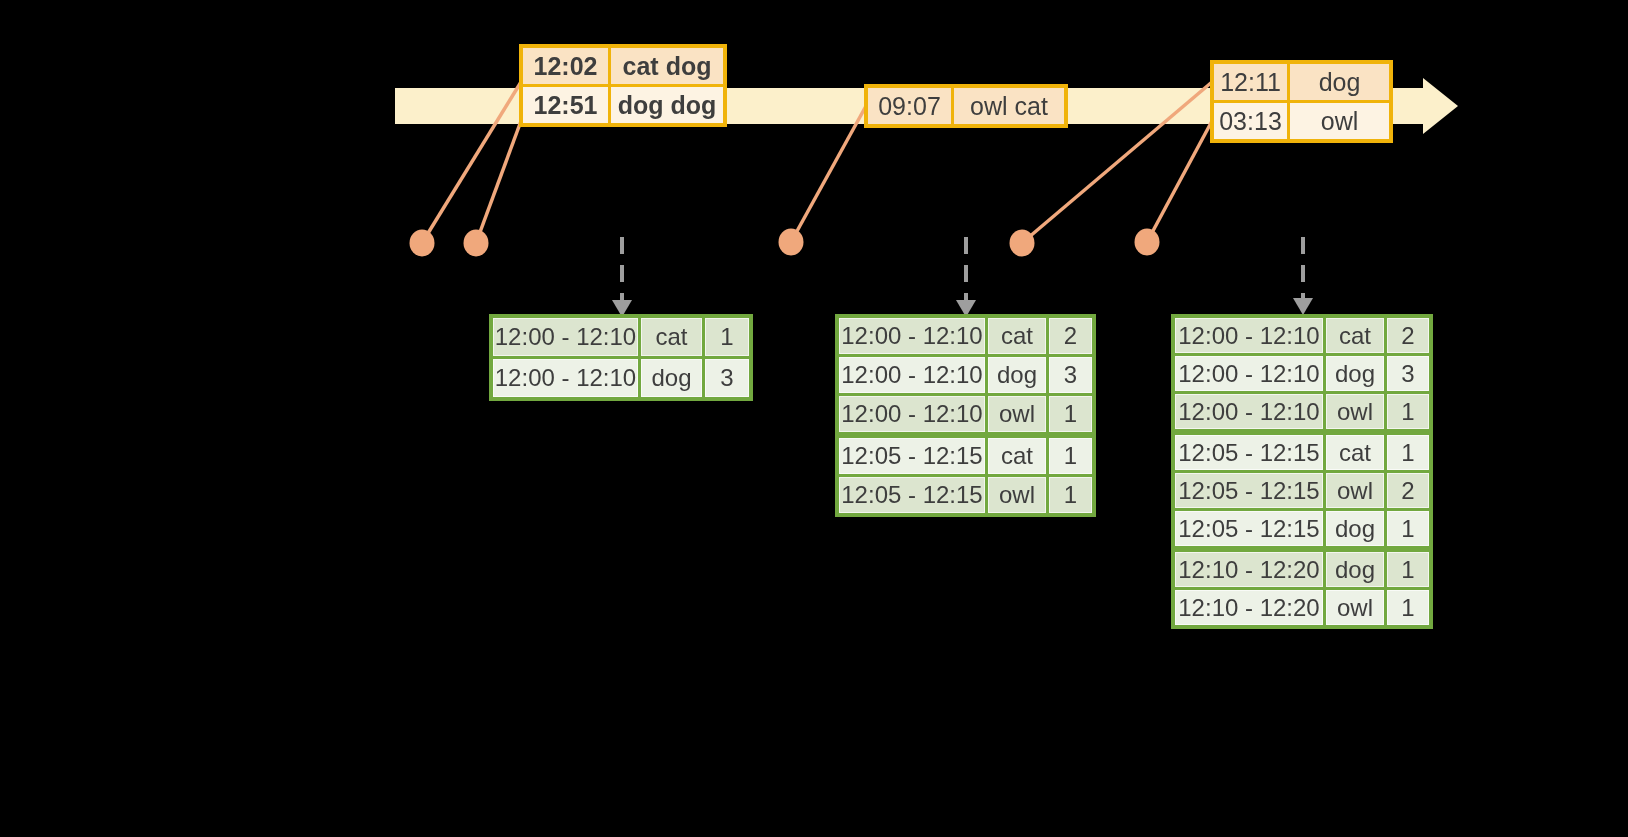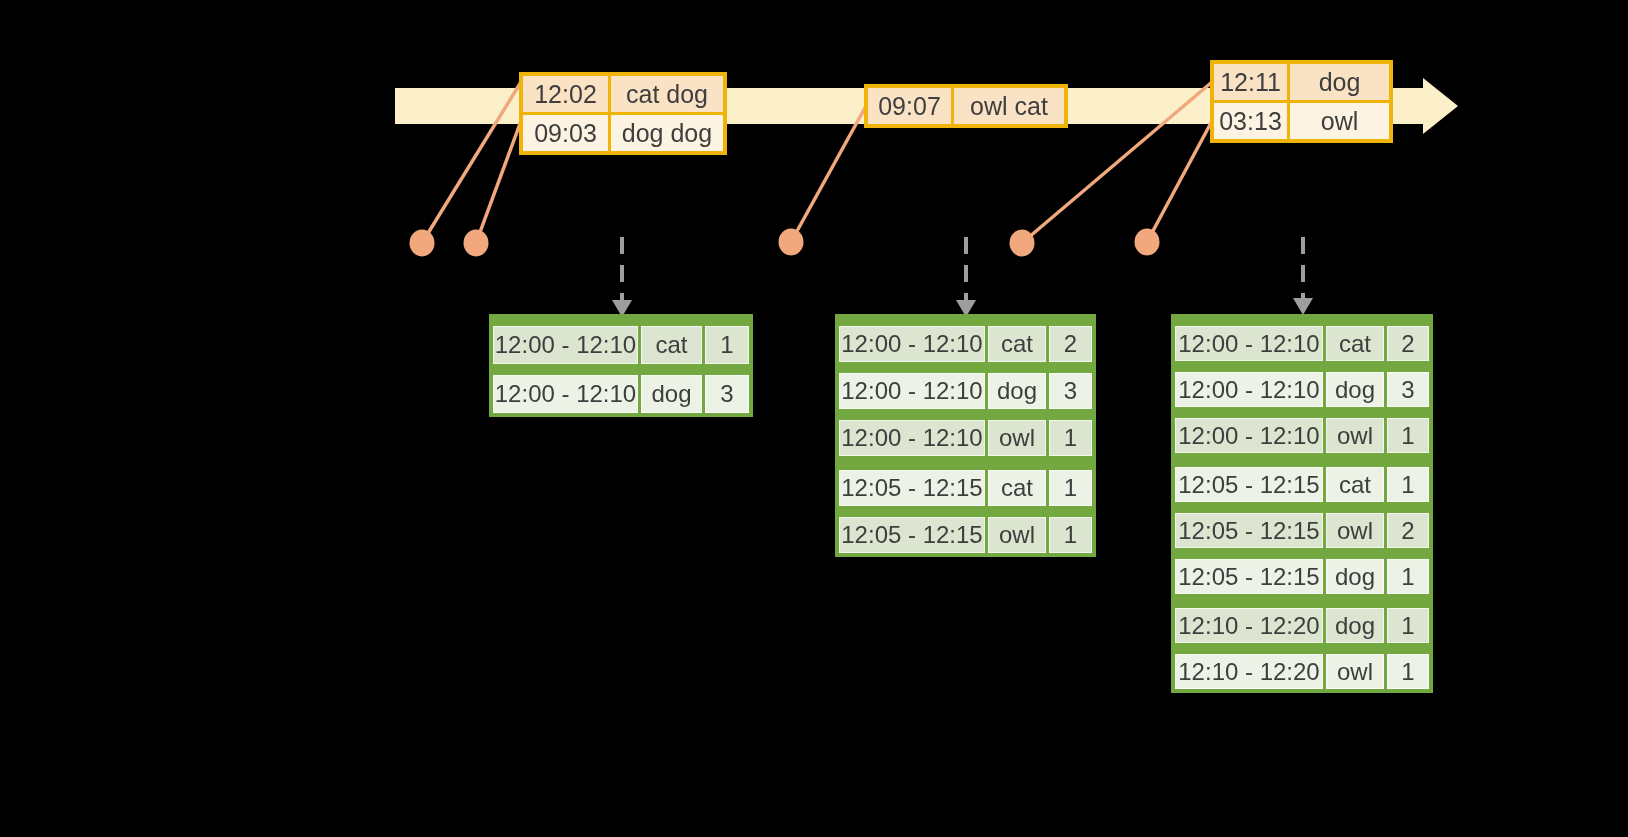--- a/index.html
+++ b/index.html
@@ -55,21 +55,20 @@
   }
   .rrow:first-child { margin-top: 0; }
   .rrow.group-break { margin-top: 6px; }
   .rcell {
     display: flex;
     align-items: center;
     justify-content: center;
     font-size: 24px;
     color: var(--text);
     box-shadow: inset 0 0 0 1px rgba(255,255,255,0.65);
-    margin-top: 8px;
   }
   .rcell.dark  { background: var(--cell-dark); }
   .rcell.light { background: var(--cell-light); }
 </style>
 </head>
 <body>
 
 <div id="canvas">
   <svg id="layer" xmlns="http://www.w3.org/2000/svg">
       <polygon points="395,88 1423,88 1423,78 1458,106 1423,134 1423,124 395,124" fill="#FCF0CB"></polygon>
@@ -84,24 +83,24 @@
       <ellipse cx="1022" cy="243" rx="12.5" ry="13.5" fill="#F0A87C"></ellipse>
       <ellipse cx="1147" cy="242" rx="12.5" ry="13.5" fill="#F0A87C"></ellipse>
       <line x1="622" y1="237" x2="622" y2="301" stroke="#9E9E9E" stroke-width="4" stroke-dasharray="17 11"></line>
       <polygon points="612,300 632,300 622,317" fill="#9E9E9E"></polygon>
       <line x1="966" y1="237" x2="966" y2="301" stroke="#9E9E9E" stroke-width="4" stroke-dasharray="17 11"></line>
       <polygon points="956,300 976,300 966,317" fill="#9E9E9E"></polygon>
       <line x1="1303" y1="237" x2="1303" y2="299" stroke="#9E9E9E" stroke-width="4" stroke-dasharray="17 11"></line>
       <polygon points="1293,298 1313,298 1303,315" fill="#9E9E9E"></polygon>
     </svg>
   <div id="boxes">
-      <div class="event-box" style="left: 519px; top: 72px; grid-template-columns: 85px 112px;">
+      <div class="event-box" style="left: 519px; top: 44px; grid-template-columns: 85px 112px; font-weight: bold;">
         <div class="ebox-cell dark">12:02</div>
         <div class="ebox-cell dark">cat dog</div>
-        <div class="ebox-cell light">09:03</div>
+        <div class="ebox-cell light">12:51</div>
         <div class="ebox-cell light">dog dog</div>
       </div>
       <div class="event-box" style="left: 864px; top: 84px; grid-template-columns: 83px 110px;">
         <div class="ebox-cell dark">09:07</div>
         <div class="ebox-cell dark">owl cat</div>
       </div>
       <div class="event-box" style="left: 1210px; top: 60px; grid-template-columns: 73px 99px;">
         <div class="ebox-cell dark">12:11</div>
         <div class="ebox-cell dark">dog</div>
         <div class="ebox-cell light">03:13</div>

